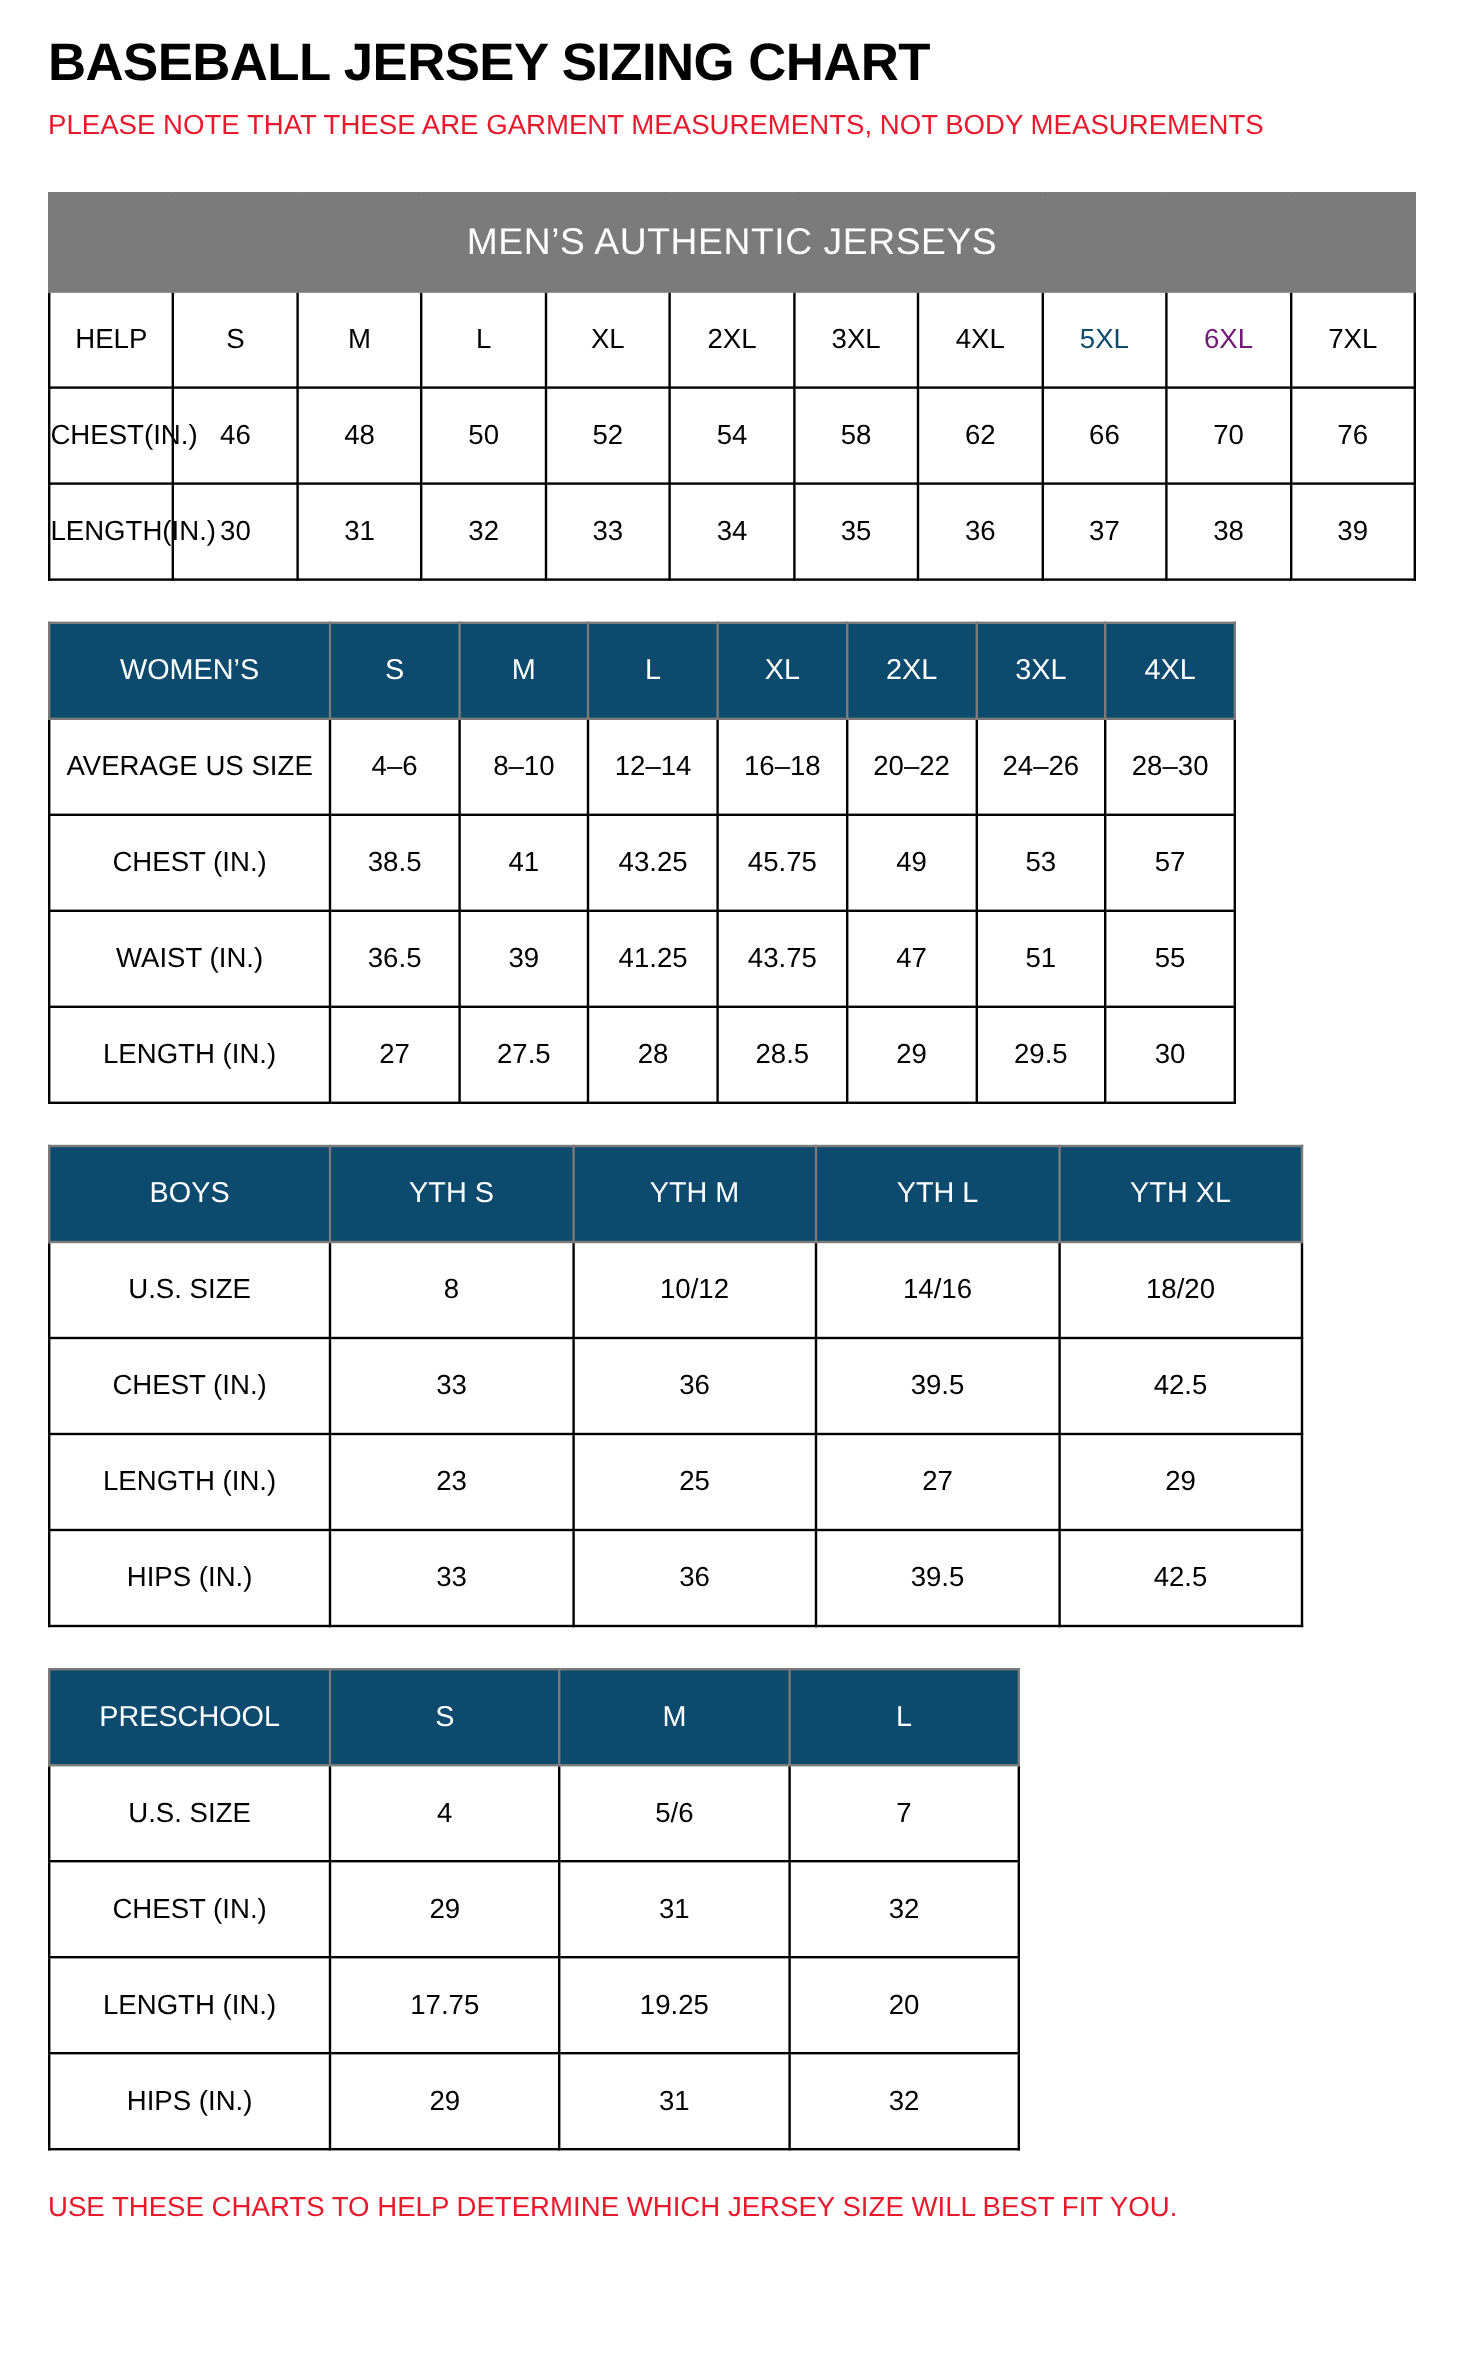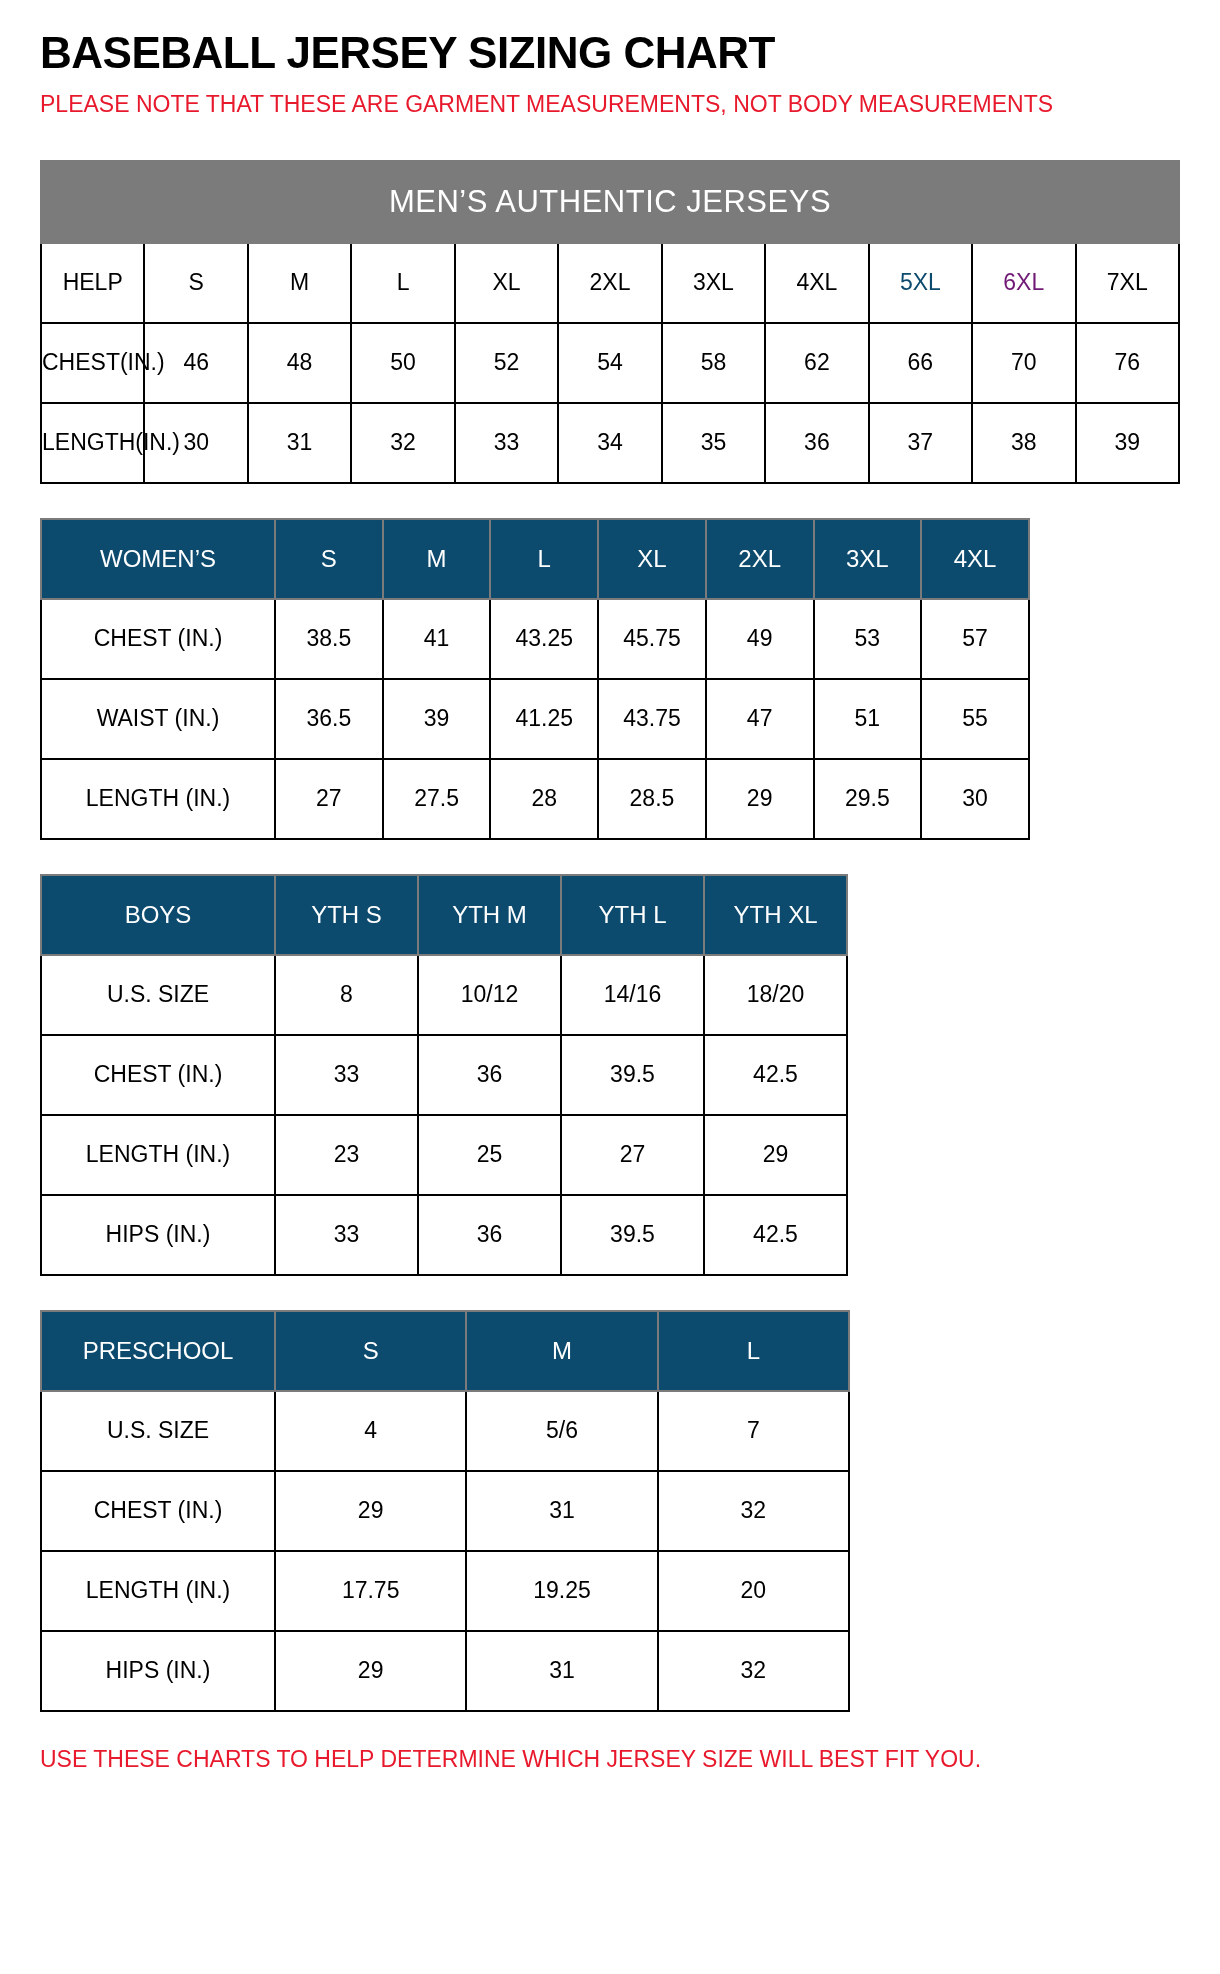--- a/index.html
+++ b/index.html
@@ -68,21 +68,21 @@
   #mens-table { width: 1140px; }
   #mens-table .c-label { width: 232px; }
   #mens-table td { height: 78px; }
   #mens-table .banner td { height: 80px; }
   
   #womens-table { width: 990px; }
   #womens-table .c-label { width: 232px; }
   #womens-table td { height: 78px; }
   #womens-table .two-line { line-height: 1.15; }
   
-  #boys-table { width: 808px; }
+  #boys-table { width: 1046px; }
   #boys-table .c-label { width: 232px; }
   #boys-table td { height: 78px; }
   
   #preschool-table { width: 810px; }
   #preschool-table .c-label { width: 232px; }
   #preschool-table td { height: 78px; }
   .footer-note {
     color: #e8192c;
     font-size: 23px;
     margin-top: 6px;
@@ -148,20 +148,30 @@
       <td class="c-label">WOMEN’S</td>
       <td>S</td>
       <td>M</td>
       <td>L</td>
       <td>XL</td>
       <td>2XL</td>
       <td>3XL</td>
       <td>4XL</td>
     </tr>
     <tr>
+      <td class="rowlabel two-line">AVERAGE US SIZE</td>
+      <td>4–6</td>
+      <td>8–10</td>
+      <td>12–14</td>
+      <td>16–18</td>
+      <td>20–22</td>
+      <td>24–26</td>
+      <td>28–30</td>
+    </tr>
+    <tr>
       <td class="rowlabel">CHEST (IN.)</td>
       <td>38.5</td>
       <td>41</td>
       <td>43.25</td>
       <td>45.75</td>
       <td>49</td>
       <td>53</td>
       <td>57</td>
     </tr>
     <tr>

